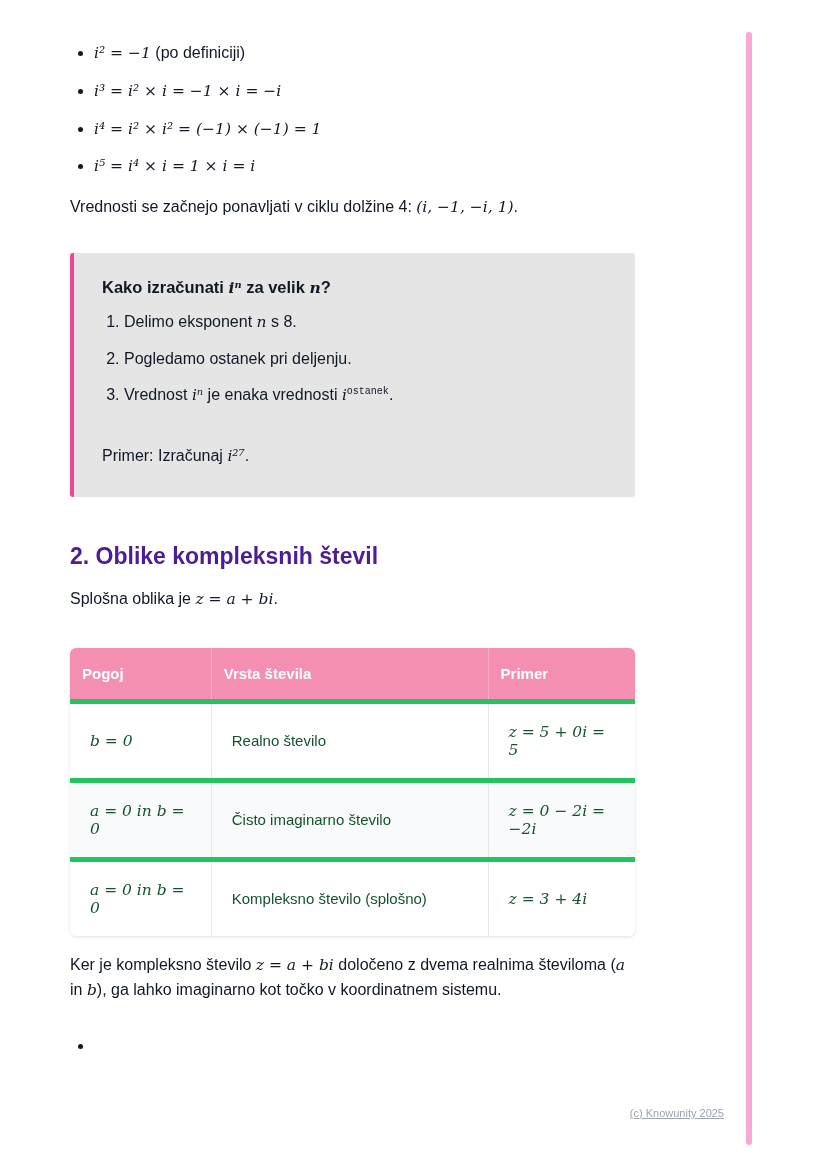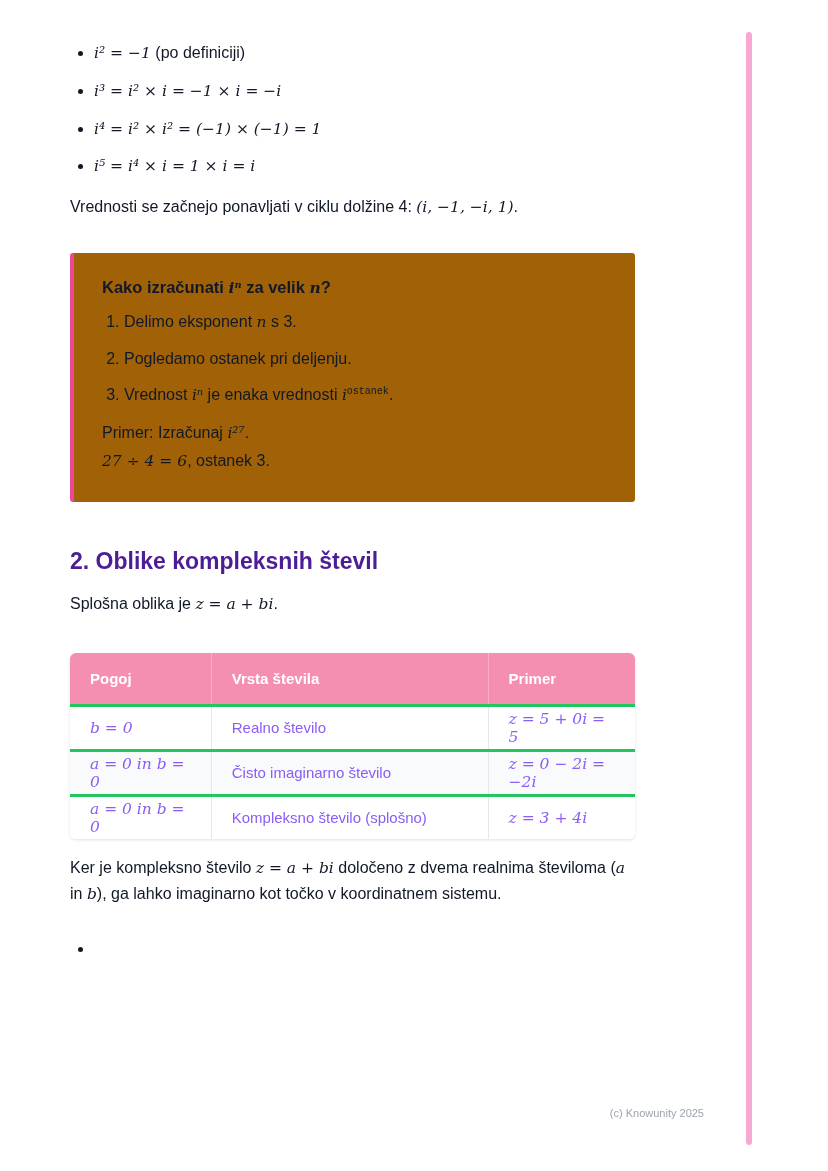--- a/index.html
+++ b/index.html
@@ -40,29 +40,29 @@
   }
   ul.powers {
     list-style: disc;
     padding-left: 24px;
   }
   ul.powers li { margin-bottom: 17px; font-size: 16px; line-height: 1.3; }
   p.body-text { font-size: 16px; line-height: 1.6; margin-top: 16px; }
   .cycle-para { margin-top: 24px; }
   .callout {
     margin-top: 33px;
-    background: #a16207;
+    background: #e5e5e5;
     border-left: 4px solid #ec4899;
     border-radius: 3px;
     padding: 25px 28px 27px 28px;
   }
   .callout-title { font-size: 16.5px; font-weight: bold; margin-bottom: 6px; }
   .callout ol { padding-left: 22px; }
   .callout ol li { margin-top: 14px; font-size: 16px; line-height: 1.4; }
-  .example { margin-top: 12px; }
+  .example { margin-top: 35px; }
   .example p { font-size: 16px; line-height: 1.75; }
   h2.section-heading {
     margin-top: 46px;
     font-size: 23px;
     font-weight: bold;
     color: #4c1d95;
   }
   .intro-para { margin-top: 26px; }
   .table-wrap {
     margin-top: 36px;
@@ -78,47 +78,48 @@
     font-size: 15px;
   }
   table.forms-table col.c1 { width: 25%; }
   table.forms-table col.c2 { width: 49%; }
   table.forms-table col.c3 { width: 26%; }
   table.forms-table th {
     background: #f48fb1;
     color: #ffffff;
     font-weight: bold;
     text-align: left;
-    padding: 17px 20px;
+    padding: 17px 12px;
     border-left: 1px solid #f7aecb;
   }
   table.forms-table th:first-child { border-left: none; }
   table.forms-table td {
-    padding: 3px 20px;
-    border-top: 3px solid #22c55e;
+    padding: 19px 20px;
+    border-top: 5px solid #22c55e;
     border-left: 1px solid #e5e7eb;
-    color: #8b5cf6;
+    color: #14532d;
     background: #ffffff;
   }
   table.forms-table td:first-child { border-left: none; }
   table.forms-table tr.alt td { background: #f9fafb; }
   .para-block { margin-top: 28px; }
   ul.axes {
     list-style: disc;
     padding-left: 24px;
     margin-top: 30px;
   }
   ul.axes li { margin-bottom: 17px; font-size: 16px; line-height: 1.65; }
   .footer {
     position: absolute;
-    right: 56px;
+    right: 36px;
     bottom: 52px;
     font-size: 11px;
     color: #9ca3af;
     z-index: 2;
+    text-decoration: underline;
   }
 </style>
 </head>
 <body>
 
 <div class="page">
   <div class="stripe"></div>
 
   <div class="content">
 
@@ -127,27 +128,26 @@
       <li><span class="math">i³ = i² × i = −1 × i = −i</span><span></span></li>
       <li><span class="math">i⁴ = i² × i² = (−1) × (−1) = 1</span><span></span></li>
       <li><span class="math">i⁵ = i⁴ × i = 1 × i = i</span><span></span></li>
     </ul>
 
     <p class="body-text cycle-para"><span>Vrednosti se začnejo ponavljati v ciklu dolžine 4: </span><span class="math">(i, −1, −i, 1)</span><span>.</span></p>
 
     <div class="callout">
       <div class="callout-title"><span>Kako izračunati </span><span class="math">iⁿ</span><span> za velik </span><span class="math">n</span><span>?</span></div>
       <ol>
-        <li><span>Delimo eksponent </span><span class="math">n</span><span> s 3.</span></li>
+        <li><span>Delimo eksponent </span><span class="math">n</span><span> s 8.</span></li>
         <li><span>Pogledamo ostanek pri deljenju.</span></li>
         <li><span>Vrednost </span><span class="math">iⁿ</span><span> je enaka vrednosti </span><span class="math"><span>i</span><sup>ostanek</sup></span><span>.</span></li>
       </ol>
       <div class="example">
         <p><span>Primer: Izračunaj </span><span class="math">i²⁷</span><span>.</span></p>
-        <p><span></span><span class="math">27 ÷ 4 = 6</span><span>, ostanek 3.</span></p>
       </div>
     </div>
 
     <h2 class="section-heading">2. Oblike kompleksnih števil</h2>
 
     <p class="body-text intro-para"><span>Splošna oblika je </span><span class="math">z = a + bi</span><span>.</span></p>
 
     <div class="table-wrap">
       <table class="forms-table">
         <colgroup>

